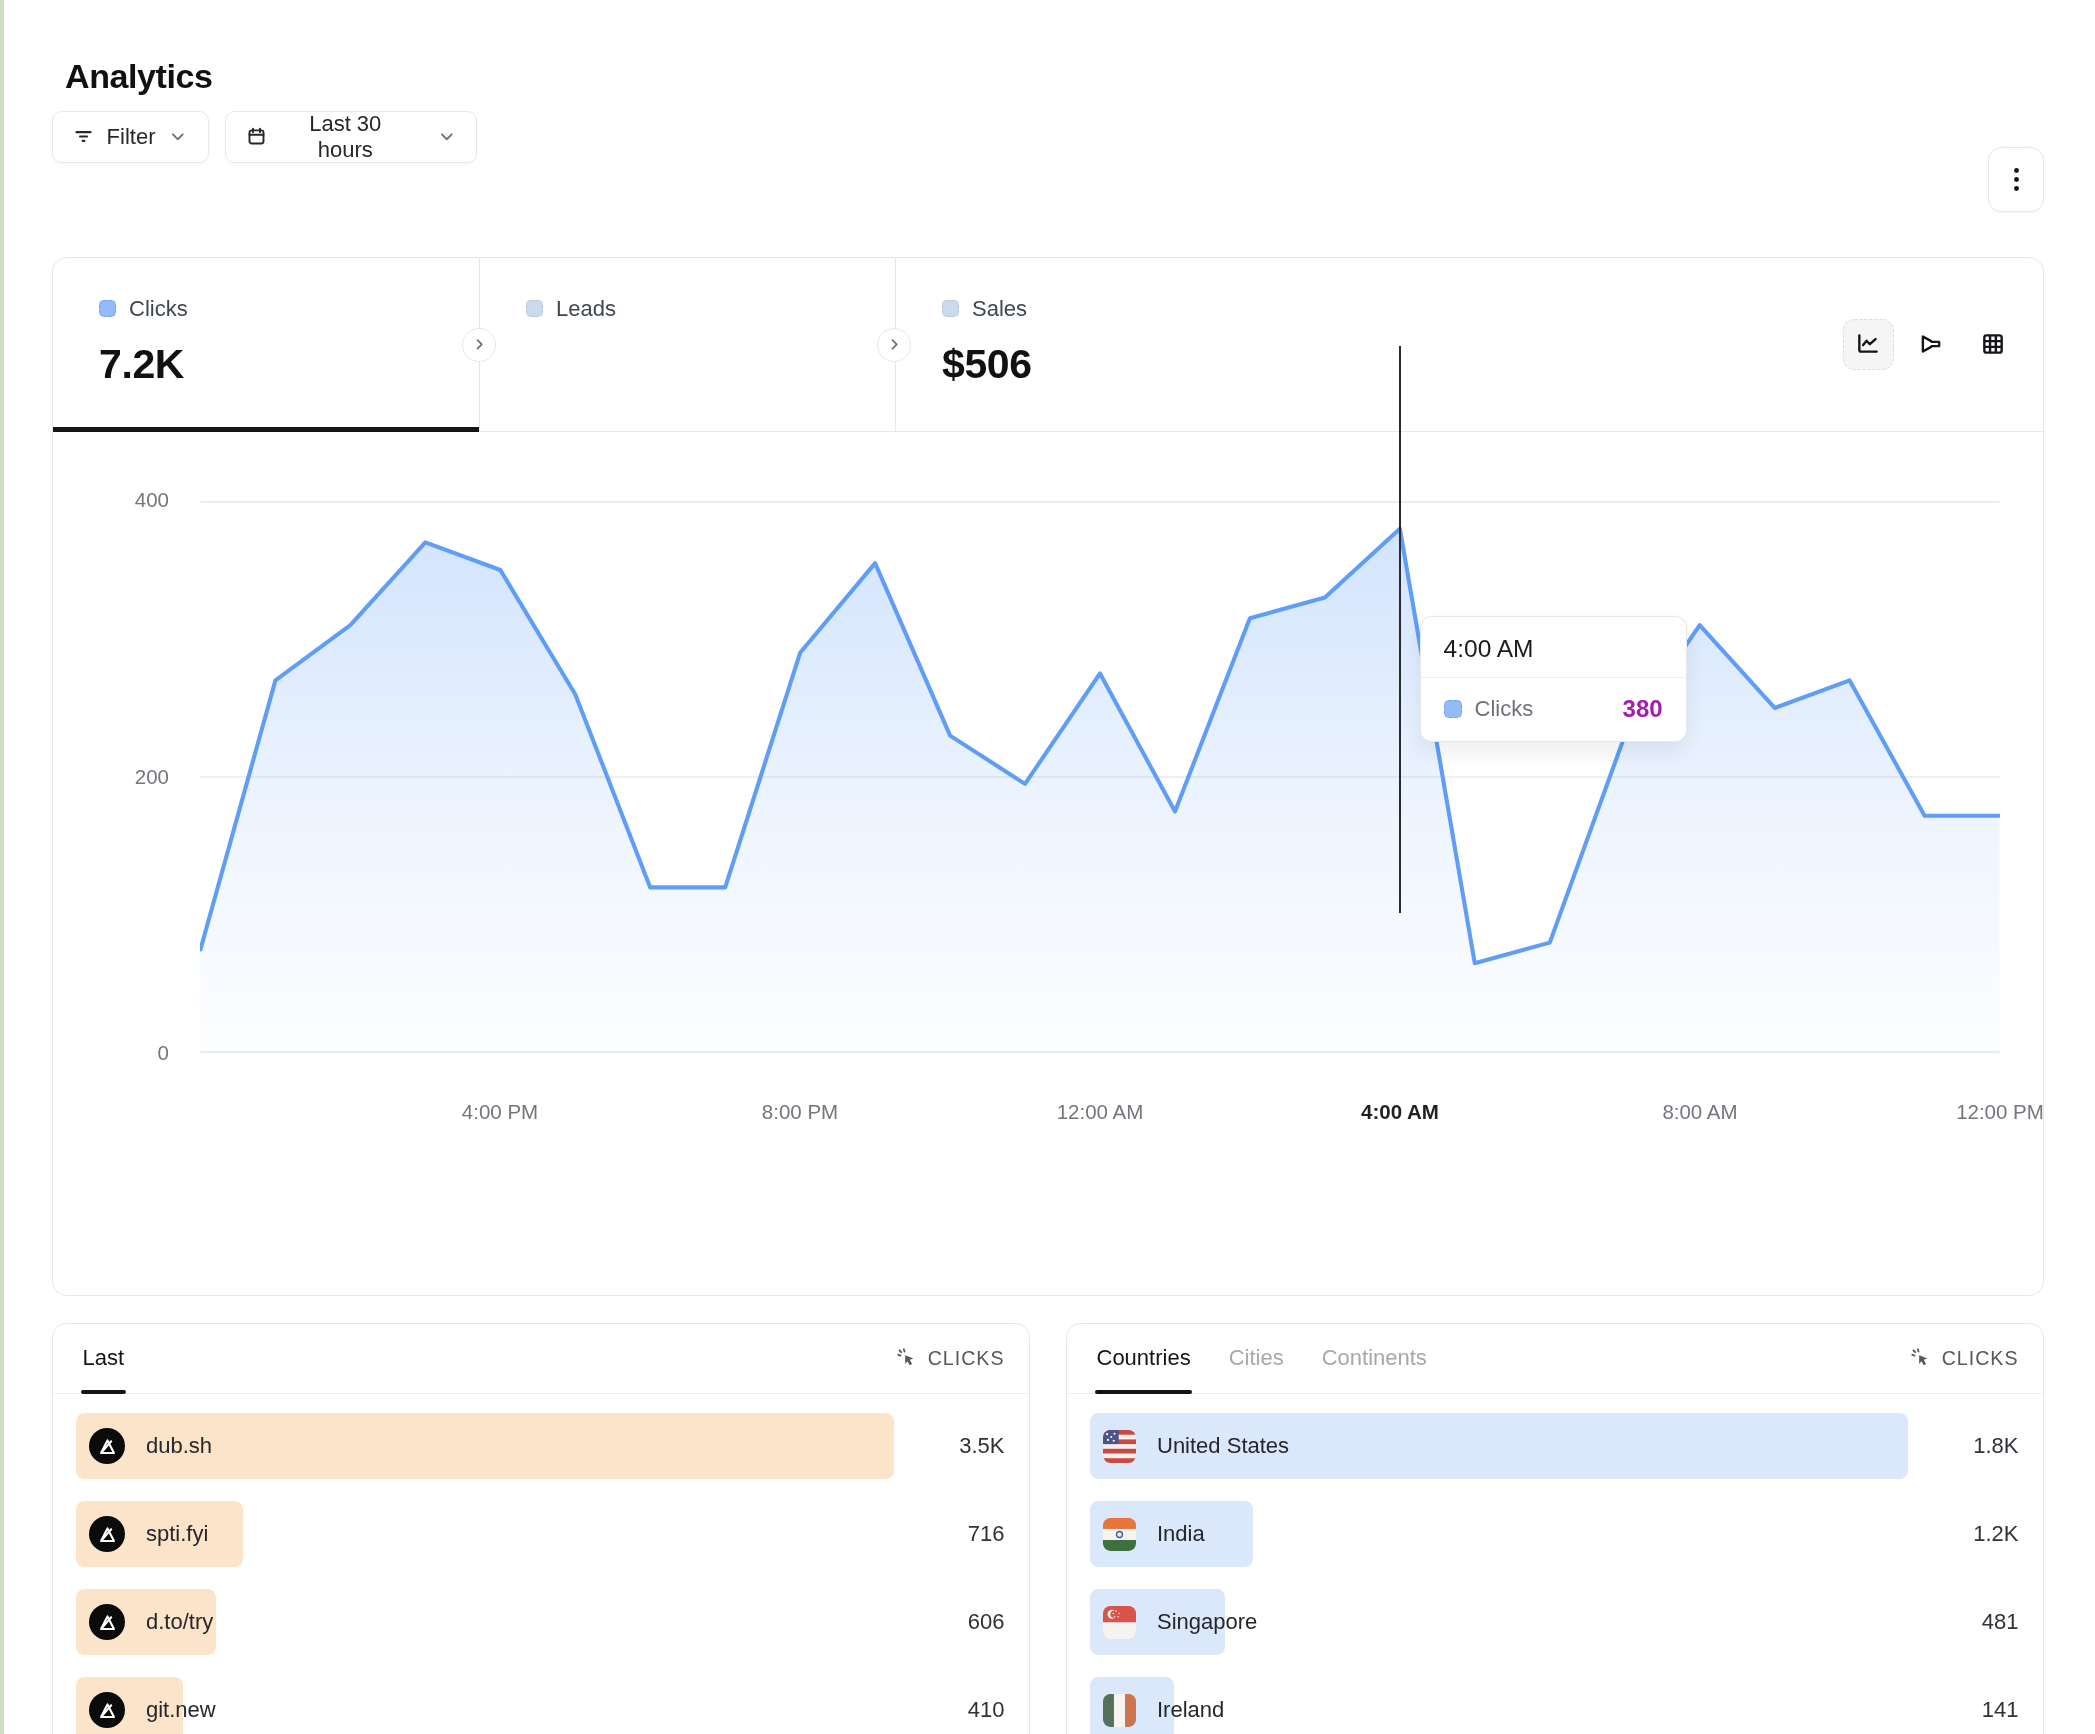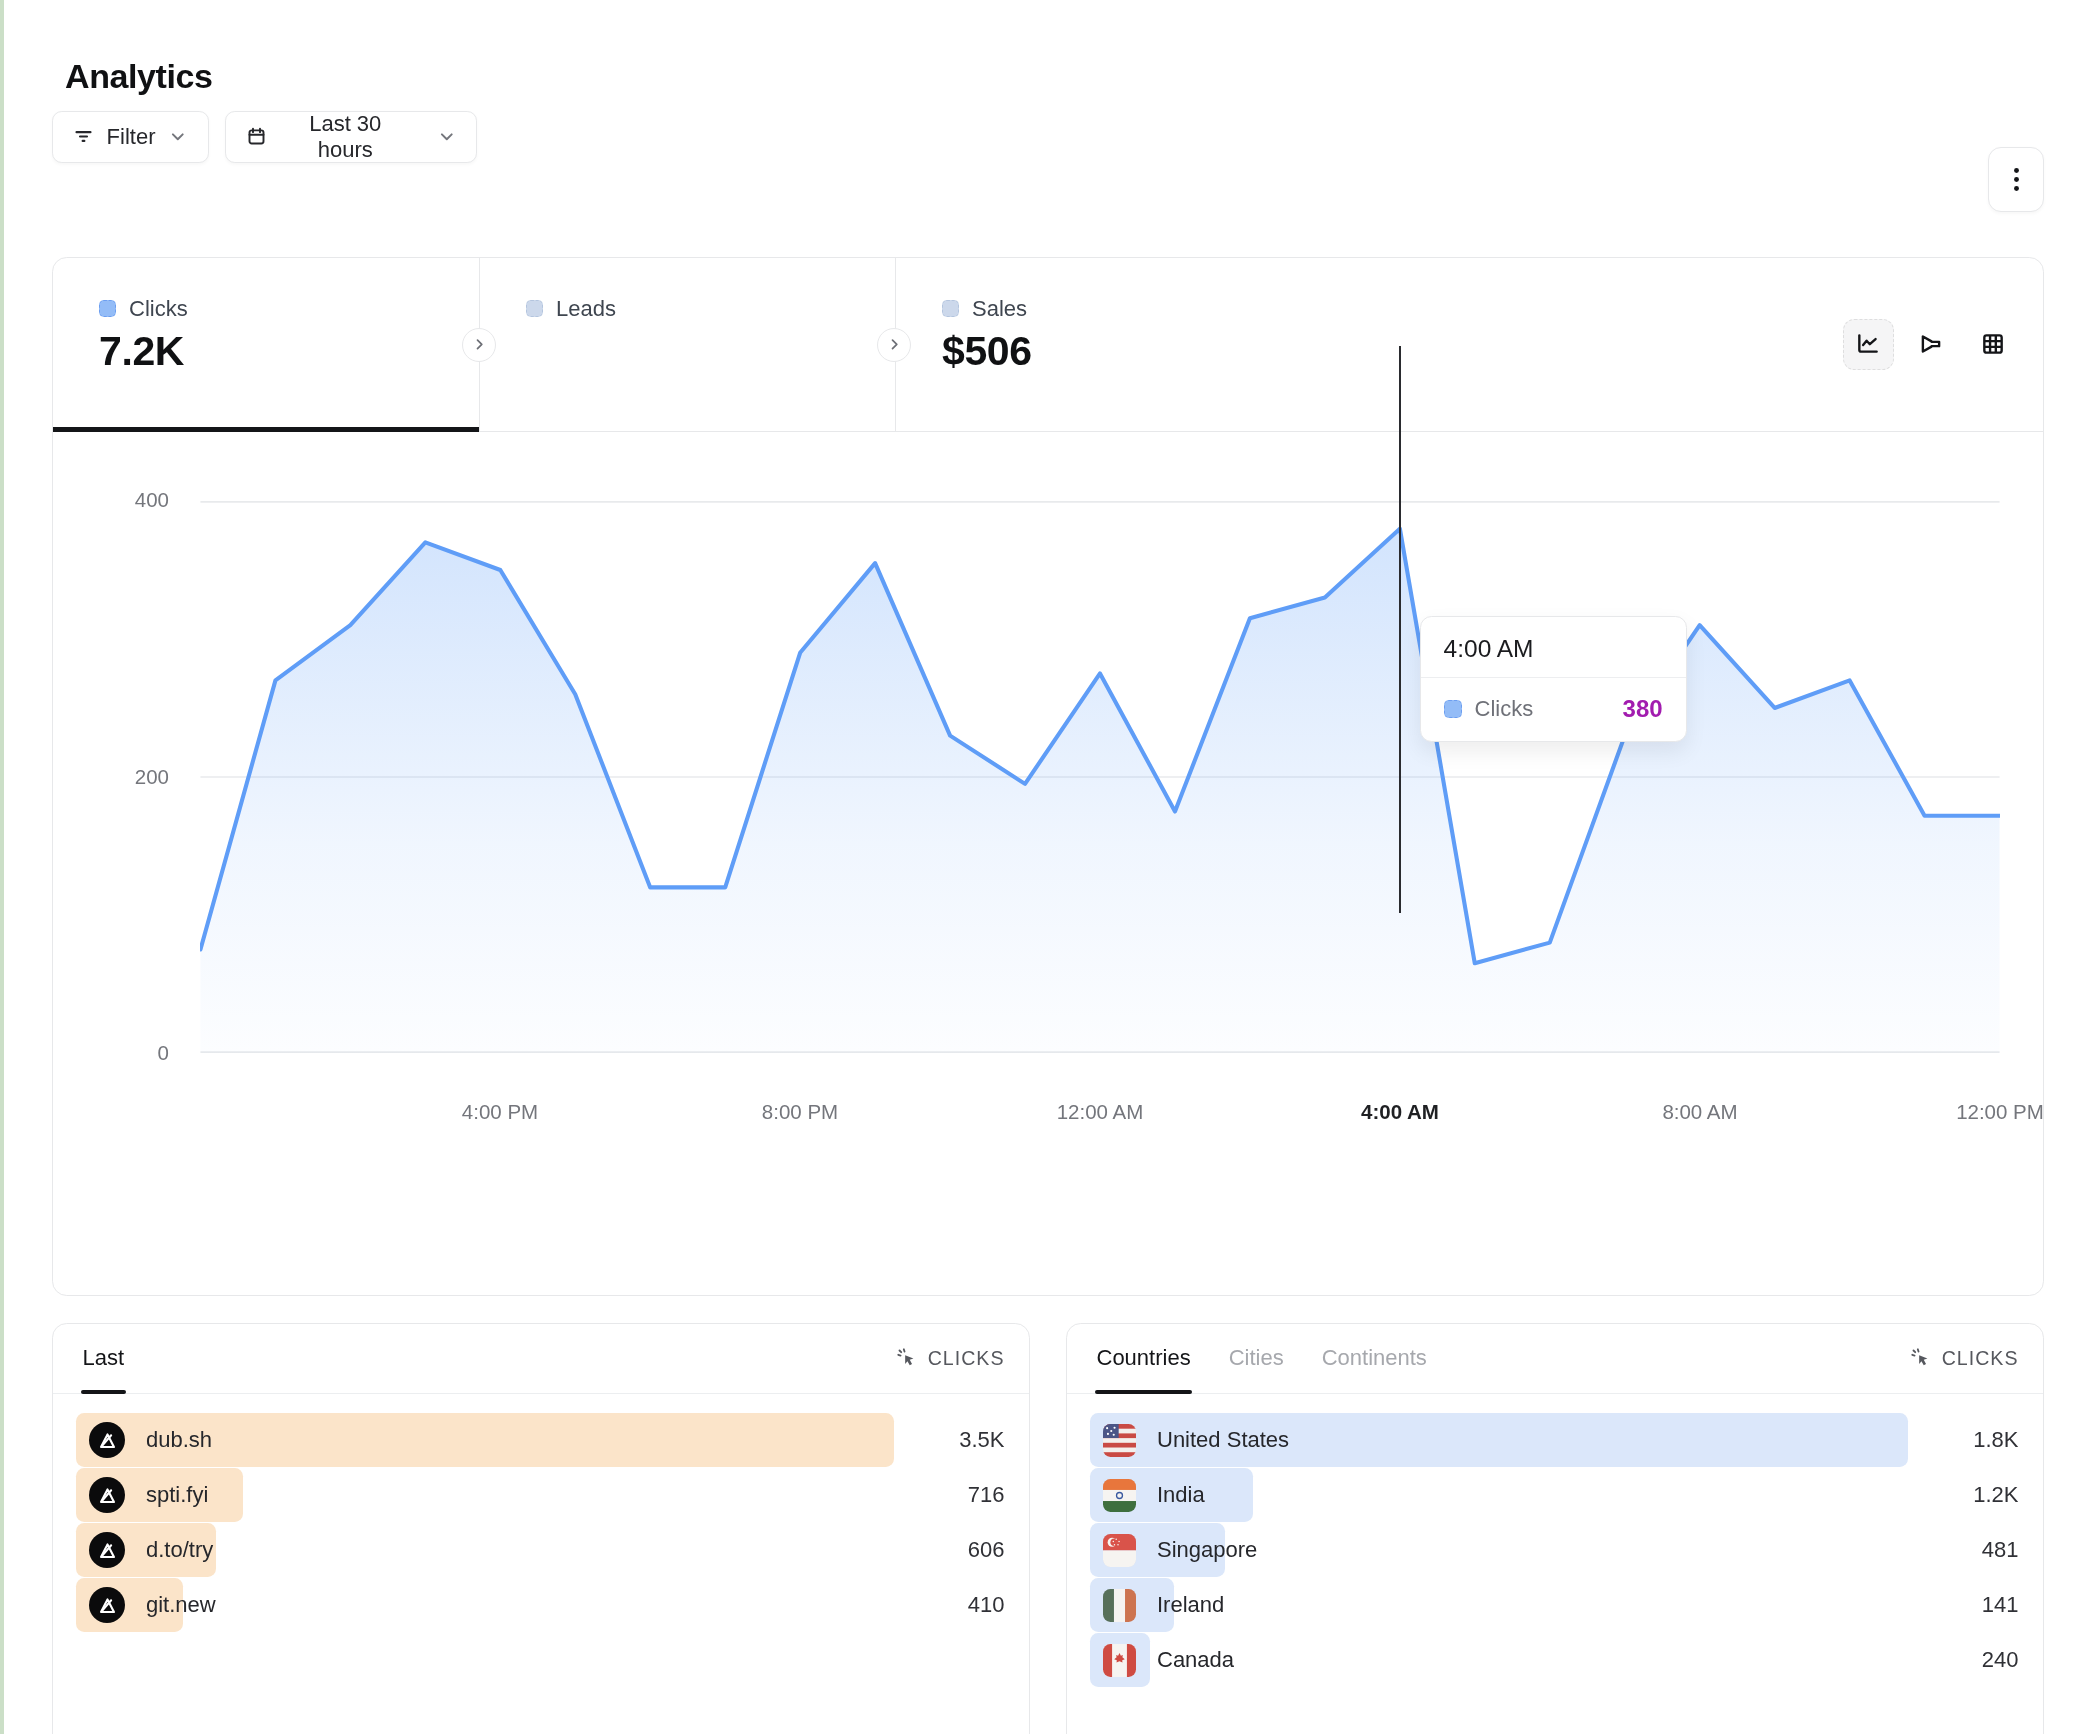--- a/index.html
+++ b/index.html
@@ -30,21 +30,21 @@
   .icon{display:inline-flex;align-items:center;justify-content:center}
 
   
   .main-card{margin-top:81px;border:1.6px solid #e7e8ea;border-radius:14.7px;background:#fff}
   .stats-row{display:flex;position:relative;border-bottom:1.6px solid #e7e8ea;height:173px}
   .stat-tab{width:426px;box-sizing:border-box;position:relative;padding:38px 0 0 46px;cursor:pointer}
   .stat-tab + .stat-tab{border-left:1.6px solid #e7e8ea;width:416px}
   .stat-label-row{display:flex;align-items:center;gap:13px;font-size:22px;color:#3f4650}
   .legend-square{width:17px;height:17px;border-radius:4.9px;background:#93bcf7;border:1.6px dashed #6d9ef0;box-sizing:border-box}
   .stat-tab.dim .legend-square{background:#ccd8eb;border-color:#b4c5de}
-  .stat-value{font-size:41px;font-weight:800;margin-top:6px;color:#101113;letter-spacing:-0.4px}
+  .stat-value{font-size:41px;font-weight:800;margin-top:19px;color:#101113;letter-spacing:-0.4px}
   .stat-tab.active::after{content:'';position:absolute;left:0;right:0;bottom:-1.6px;height:5.7px;background:#141518;z-index:1}
   .expander{position:absolute;top:70px;width:34px;height:34px;border-radius:50%;background:#fff;
     border:1.6px solid #e7e8ea;display:flex;align-items:center;justify-content:center;
     transform:translateX(-50%);z-index:2;cursor:pointer;box-sizing:border-box}
   .exp-1{left:426px}.exp-2{left:841px}
   .view-toggles{margin-left:auto;display:flex;gap:11.5px;align-items:center;padding-right:24.5px}
   .toggle{width:51px;height:51px;border-radius:11.5px;display:flex;align-items:center;justify-content:center;
     border:1.6px dashed transparent;background:transparent;cursor:pointer;box-sizing:border-box}
   .toggle.active{background:#f5f5f6;border-color:#dededf}
 
@@ -66,21 +66,21 @@
   
   .bottom-grid{display:flex;gap:36px;margin-top:27px}
   .panel{flex:1;border:1.6px solid #e7e8ea;border-radius:14.7px;background:#fff;box-sizing:border-box;height:429px}
   .panel-header{height:69px;display:flex;align-items:center;padding:0 24.5px 0 29.5px;border-bottom:1.6px solid #eceef0;position:relative}
   .panel-tabs{display:flex;gap:38px;height:100%;align-items:center}
   .panel-tab{font-size:22px;color:#a6a8ad;position:relative;height:100%;display:flex;align-items:center;cursor:pointer}
   .panel-tab.active{color:#141518;font-weight:500}
   .panel-tab.active::after{content:'';position:absolute;bottom:-1.6px;left:-1.6px;right:-1.6px;height:4.1px;background:#141518;border-radius:2.5px}
   .panel-metric{margin-left:auto;display:flex;align-items:center;gap:9.8px;font-size:19.6px;letter-spacing:1px;color:#56585e;cursor:pointer}
   .rows{padding:19.6px 23px 0}
-  .row{position:relative;height:54px;margin-bottom:1px;border-radius:8.2px;cursor:pointer}
+  .row{position:relative;height:66px;margin-bottom:22px;border-radius:8.2px;cursor:pointer}
   .row-bar{position:absolute;left:0;top:0;bottom:0;border-radius:8.2px}
   .panel.links .row-bar{background:#fbe4c9}
   .panel.countries .row-bar{background:#dbe7fa}
   .row-content{position:relative;display:flex;align-items:center;height:100%;padding-left:13px;gap:21px;z-index:1}
   .row-label{font-size:22px;color:#26272b}
   .row-value{position:absolute;right:1.6px;top:50%;transform:translateY(-50%);font-size:22px;color:#303136;z-index:1}
   .avatar{width:36px;height:36px;border-radius:50%;background:#0b0b0c;display:flex;align-items:center;justify-content:center;flex:none}
   .flag{width:33px;height:33px;border-radius:7.4px;overflow:hidden;flex:none;box-shadow:inset 0 0 0 0.8px rgba(0,0,0,.06)}
   .flag svg{display:block}
 </style>

